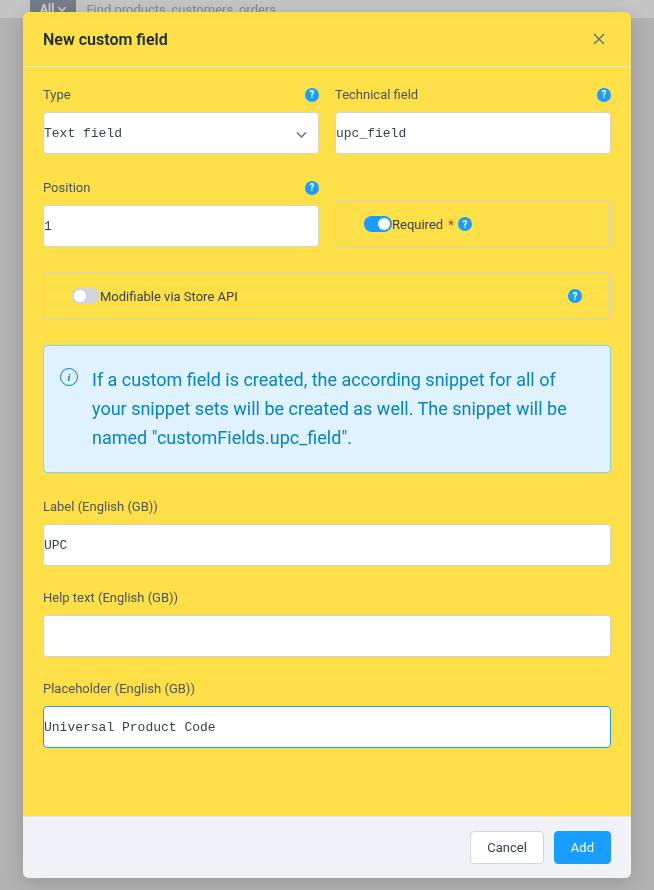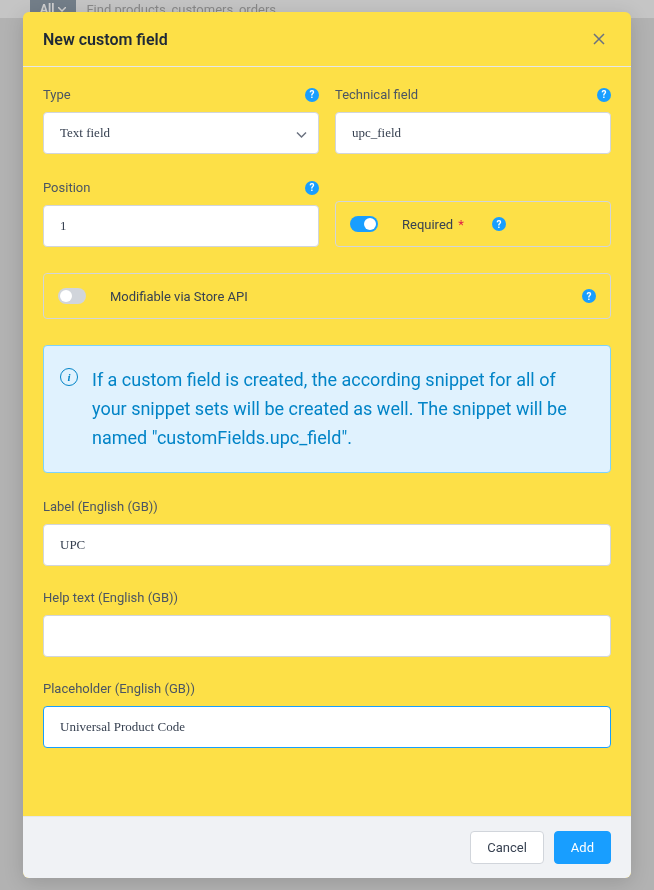--- a/index.html
+++ b/index.html
@@ -118,27 +118,27 @@
       display: inline-flex;
       align-items: center;
       justify-content: center;
       cursor: pointer;
       flex-shrink: 0;
     }
     .input, .select {
       height: 42px;
       border: 1px solid #d1d5db;
       border-radius: 4px;
-      padding: 0 16px;
+      padding: 0 0;
       font-size: 13px;
       color: #374151;
       background: #fff;
       width: 100%;
       outline: none;
-      font-family: Liberation Serif, serif;
+      font-family: Liberation Mono, monospace;
     }
     .input.focused {
       border-color: #189eff;
     }
     .select {
       appearance: none;
       background: #fff;
       position: relative;
       display: flex;
       align-items: center;
@@ -152,25 +152,25 @@
       position: absolute;
       right: 12px;
       top: 50%;
       transform: translateY(-50%);
       pointer-events: none;
       color: #6b7280;
     }
     .toggle-box {
       border: 1px solid #d1d5db;
       border-radius: 4px;
-      padding: 0 14px;
+      padding: 0 28px;
       height: 46px;
       display: flex;
       align-items: center;
-      gap: 24px;
+      gap: 0;
     }
     .toggle-switch {
       width: 28px;
       height: 16px;
       border-radius: 10px;
       position: relative;
       cursor: pointer;
       flex-shrink: 0;
     }
     .toggle-switch.on {

